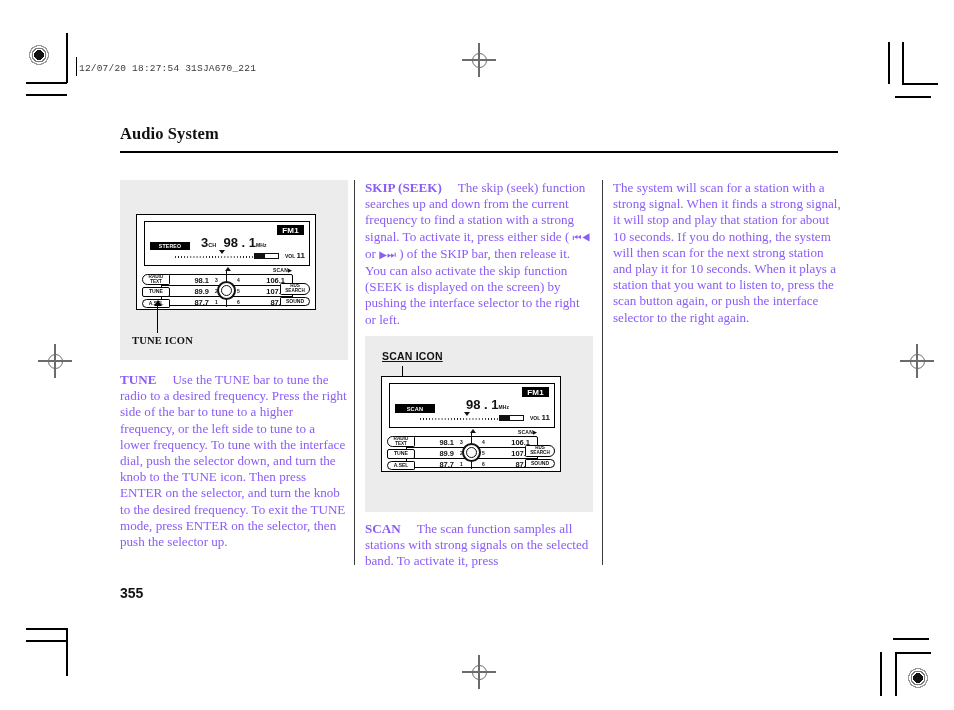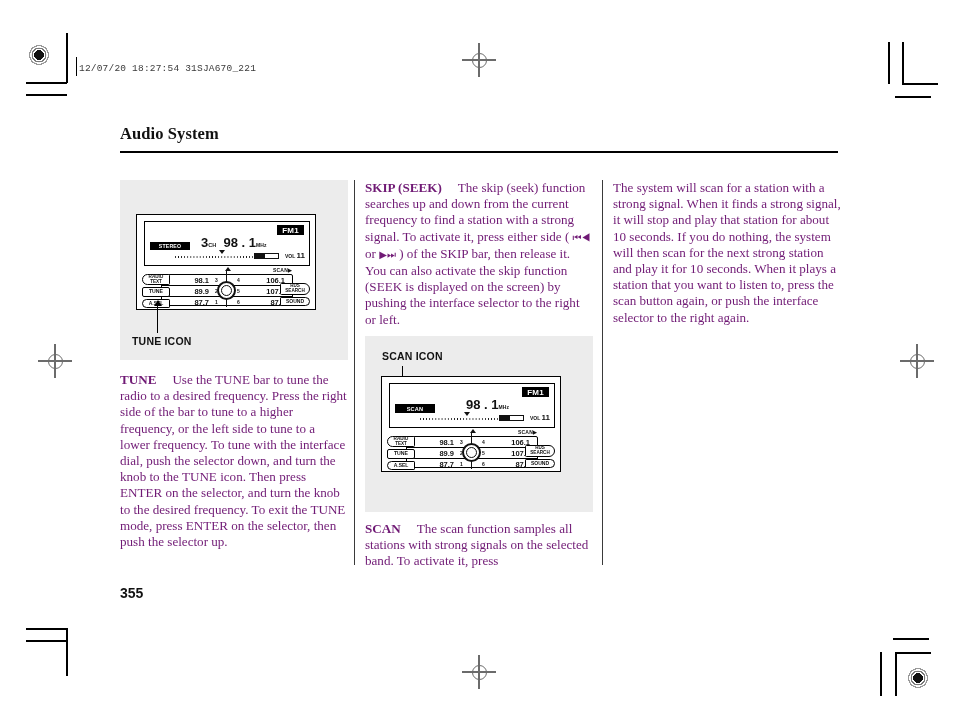--- a/index.html
+++ b/index.html
@@ -59,21 +59,21 @@
   .col { position: absolute; width: 228px; }
   #col1 { left: 120px; top: 180px; }
   #col2 { left: 365px; top: 180px; }
   #col3 { left: 613px; top: 180px; }
 
   p.body {
     margin: 0 0 12px 0;
     font-family: "Liberation Serif", serif;
     font-size: 13.1px;
     line-height: 16.2px;
-    color: #701a75;
+    color: #8b5cf6;
     text-align: left;
   }
   p.body .lead { font-weight: bold; }
   p.body .gap { display:inline-block; width: 16px; }
 
   
   .figure {
     background: #ececec;
     position: relative;
   }
@@ -303,38 +303,38 @@
       <div class="sidebtn sq" style="left:5px; top:72px; width:28px; height:10px; font-size:5.2px;">TUNE</div>
       <div class="sidebtn ar-l" style="left:5px; top:84px; width:28px; height:9px; font-size:5px;">A.SEL</div>
 
       <div class="sidebtn ar-r" style="right:5px; top:68px; width:30px; height:12px; font-size:4.6px;">RDS<br>SEARCH</div>
       <div class="sidebtn ar-r" style="right:5px; top:82px; width:30px; height:9px; font-size:5px;">SOUND</div>
     </div>
 
     <div class="leader" style="left:37px; top:125px; height:28px;"></div>
     <div class="leader-arrow" style="left:33.5px; top:120px; border-bottom:6px solid #000;"></div>
 
-    <div class="fig-caption" style="left:12px; top:155px;">TUNE ICON</div>
+    <div class="fig-caption" style="left:12px; top:155px;font-family:Liberation Serif, serif;">TUNE ICON</div>
   </div>
 
   <div class="col" id="col1" style="top:372px;">
     <p class="body">
       <span class="lead">TUNE</span><span class="gap"></span><span>Use the TUNE bar to tune the radio to a desired frequency. Press the right side of the bar to tune to a higher frequency, or the left side to tune to a lower frequency. To tune with the interface dial, push the selector down, and turn the knob to the TUNE icon. Then press ENTER on the selector, and turn the knob to the desired frequency. To exit the TUNE mode, press ENTER on the selector, then push the selector up.</span>
     </p>
   </div>
 
   <div class="col" id="col2">
     <p class="body">
       <span class="lead">SKIP (SEEK)</span><span class="gap"></span><span>The skip (seek) function searches up and down from the current frequency to find a station with a strong signal. To activate it, press either side ( </span><span style="font-size:10px;">⏮◀</span><span> or </span><span style="font-size:10px;">▶⏭</span><span> ) of the SKIP bar, then release it. You can also activate the skip function (SEEK is displayed on the screen) by pushing the interface selector to the right or left.</span>
     </p>
   </div>
 
   <div class="figure" id="fig2">
 
-    <div class="fig-caption" style="left:17px; top:14px;">SCAN ICON</div>
+    <div class="fig-caption" style="left:17px; top:14px;text-decoration:underline;">SCAN ICON</div>
 
     <div class="leader" style="left:37px; top:30px; height:38px;"></div>
     <div class="leader-arrow" style="left:33.5px; top:67px; border-top:6px solid #000;"></div>
 
     <div class="radio" style="left:16px; top:40px; width:180px; height:96px;">
 
       <div class="screen" style="left:7px; top:6px; width:166px; height:45px;">
 
         <div class="badge" style="left:5px; top:20px; width:40px; height:9px; font-size:5.6px;">SCAN</div>
 

